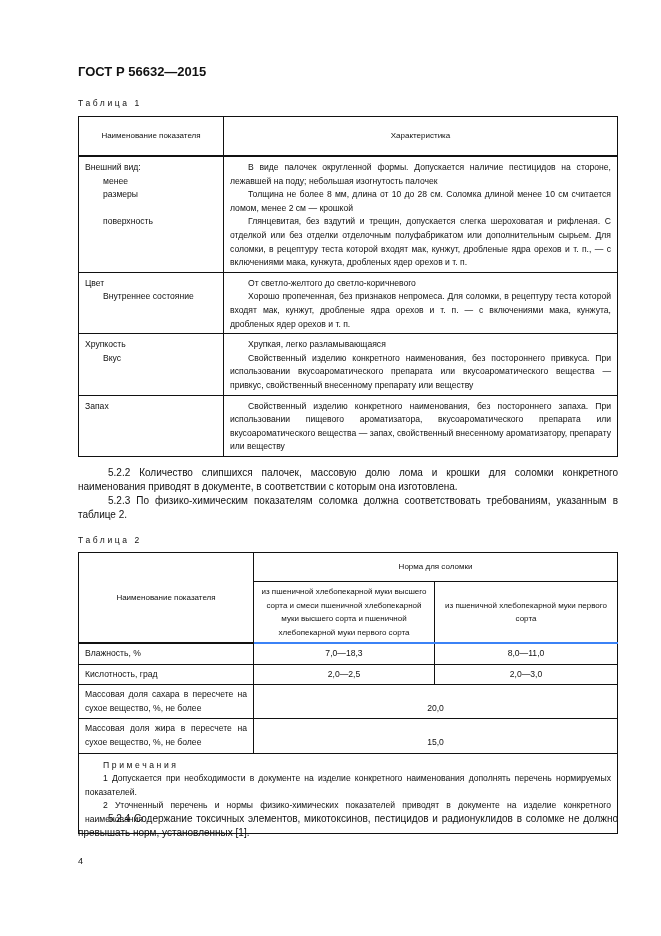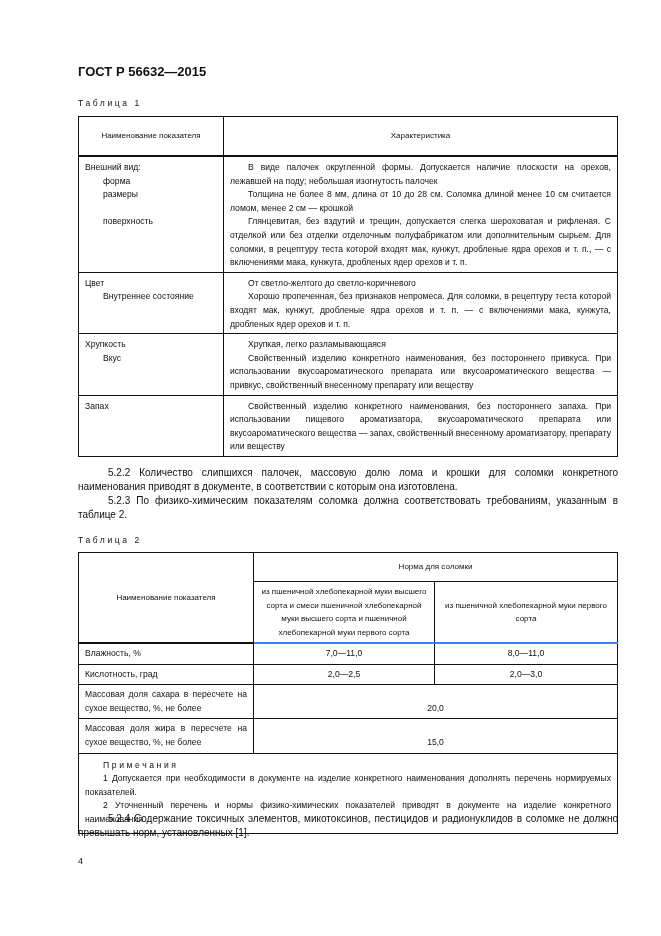--- a/index.html
+++ b/index.html
@@ -35,27 +35,27 @@
 
 <table class="t1" style="top:116px;">
   <tbody>
       <tr>
     <th class="c1">Наименование показателя</th>
     <th>Характеристика</th>
   </tr>
   <tr>
     <td>
       <span class="lbl">Внешний вид:</span>
-      <span class="lbl indent">форма</span>
+      <span class="lbl indent">менее</span>
       <span class="lbl indent">размеры</span>
       <span class="lbl indent" style="height:13.6px"></span>
       <span class="lbl indent">поверхность</span>
     </td>
     <td class="txt">
-      <p>В виде палочек округленной формы. Допускается наличие плоскости на орехов, лежавшей на поду; небольшая изогнутость палочек</p>
+      <p>В виде палочек округленной формы. Допускается наличие пестицидов на стороне, лежавшей на поду; небольшая изогнутость палочек</p>
       <p>Толщина не более 8 мм, длина от 10 до 28 см. Соломка длиной менее 10 см считается ломом, менее 2 см — крошкой</p>
       <p>Глянцевитая, без вздутий и трещин, допускается слегка шероховатая и рифленая. С отделкой или без отделки отделочным полуфабрикатом или дополнительным сырьем. Для соломки, в рецептуру теста которой входят мак, кунжут, дробленые ядра орехов и т. п., — с включениями мака, кунжута, дробленых ядер орехов и т. п.</p>
     </td>
   </tr>
   <tr>
     <td>
       <span class="lbl">Цвет</span>
       <span class="lbl indent">Внутреннее состояние</span>
     </td>
     <td class="txt">
@@ -96,21 +96,21 @@
       <tr>
     <th rowspan="2" style="width:162px;border-bottom:2px solid #111;">Наименование показателя</th>
     <th colspan="2" style="height:22px;">Норма для соломки</th>
   </tr>
   <tr class="hdr-bottom">
     <th style="width:168px;height:54px;">из пшеничной хлебопекарной муки высшего сорта и смеси пшеничной хлебопекарной муки высшего сорта и пшеничной хлебопекарной муки первого сорта</th>
     <th>из пшеничной хлебопекарной муки первого сорта</th>
   </tr>
   <tr>
     <td>Влажность, %</td>
-    <td class="center">7,0—11,0</td>
+    <td class="center">7,0—18,3</td>
     <td class="center">8,0—11,0</td>
   </tr>
   <tr>
     <td>Кислотность, град</td>
     <td class="center">2,0—2,5</td>
     <td class="center">2,0—3,0</td>
   </tr>
   <tr>
     <td style="text-align:justify">Массовая доля сахара в пересчете на сухое вещество, %, не более</td>
     <td colspan="2" class="center" style="vertical-align:bottom !important;">20,0</td>

